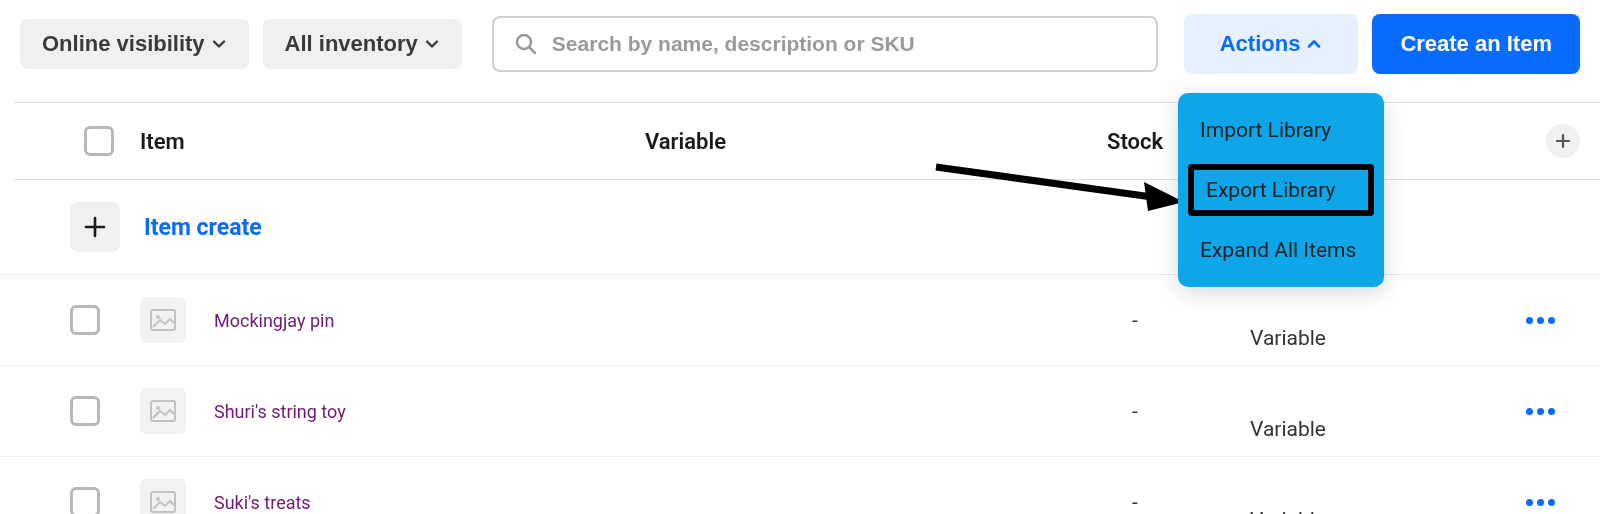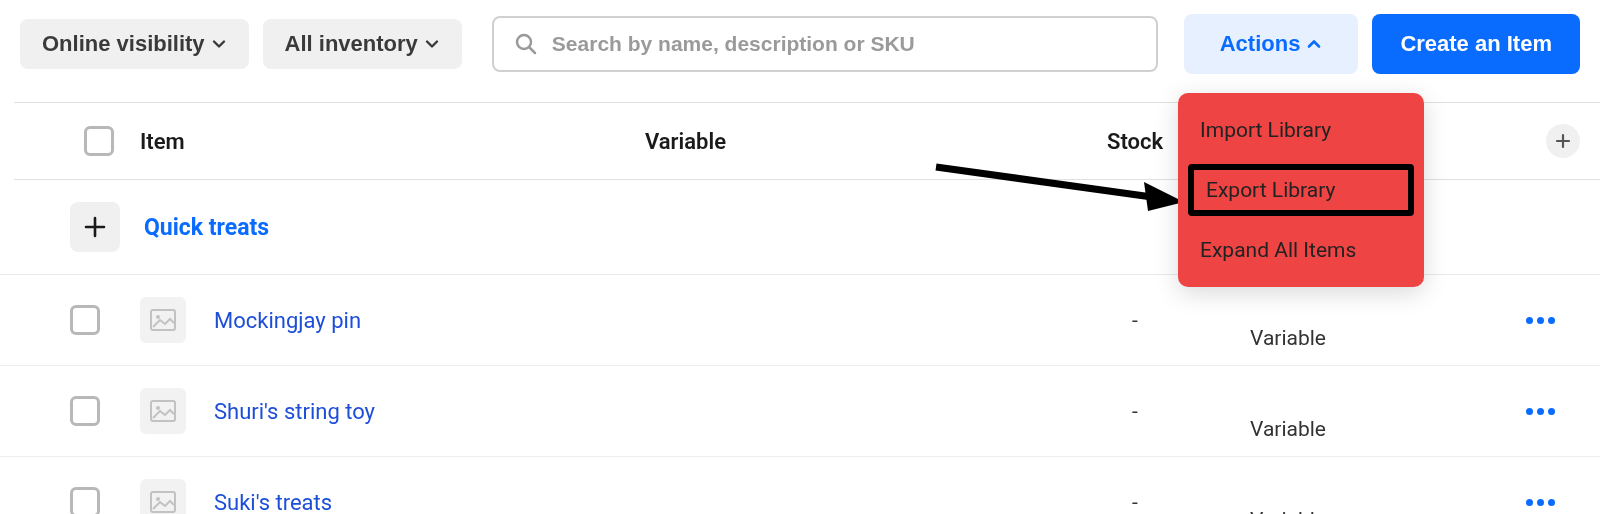--- a/index.html
+++ b/index.html
@@ -83,22 +83,22 @@
       padding: 17px 28px;
       font-size: 22px;
       font-weight: 700;
       cursor: pointer;
     }
     
     .dropdown {
       position: absolute;
       top: 93px;
       left: 1178px;
-      width: 246px;
-      background: #ef4444;
+      width: 206px;
+      background: #0ea5e9;
       border-radius: 10px;
       box-shadow: 0 6px 24px rgba(0,0,0,0.15);
       padding: 8px 0;
       z-index: 10;
     }
     
     .dropdown-item {
       padding: 17px 22px;
       font-size: 21px;
       color: #222;
@@ -198,22 +198,22 @@
       background: #f2f2f2;
       border-radius: 6px;
       display: flex;
       align-items: center;
       justify-content: center;
       margin-left: 14px;
       flex-shrink: 0;
     }
     
     .item-link {
-      color: #1d4ed8;
-      font-size: 22px;
+      color: #701a75;
+      font-size: 18px;
       font-weight: 400;
       cursor: pointer;
       margin-left: 28px;
     }
     
     .col-item-cell {
       flex: 1;
       display: flex;
       align-items: center;
     }
@@ -312,21 +312,21 @@
       </svg>
   </button>
 </div>
 
 <div class="quick-create-row">
   <div class="plus-box">
     <svg width="24" height="24" viewBox="0 0 24 24">
         <path d="M12 3 V21 M3 12 H21" stroke="#1a1a1a" stroke-width="2.6" stroke-linecap="round"></path>
       </svg>
   </div>
-  <span class="quick-create-label">Quick treats</span>
+  <span class="quick-create-label">Item create</span>
 </div>
 
 <div class="data-row">
   <div class="col-check">
       <div class="checkbox"></div>
     </div>
   <div class="col-item-cell">
     <div class="thumb">
       <svg width="26" height="22" viewBox="0 0 26 22">
           <rect x="1" y="1" width="24" height="20" rx="2" stroke="#c2c2c2" stroke-width="2" fill="none"></rect>

